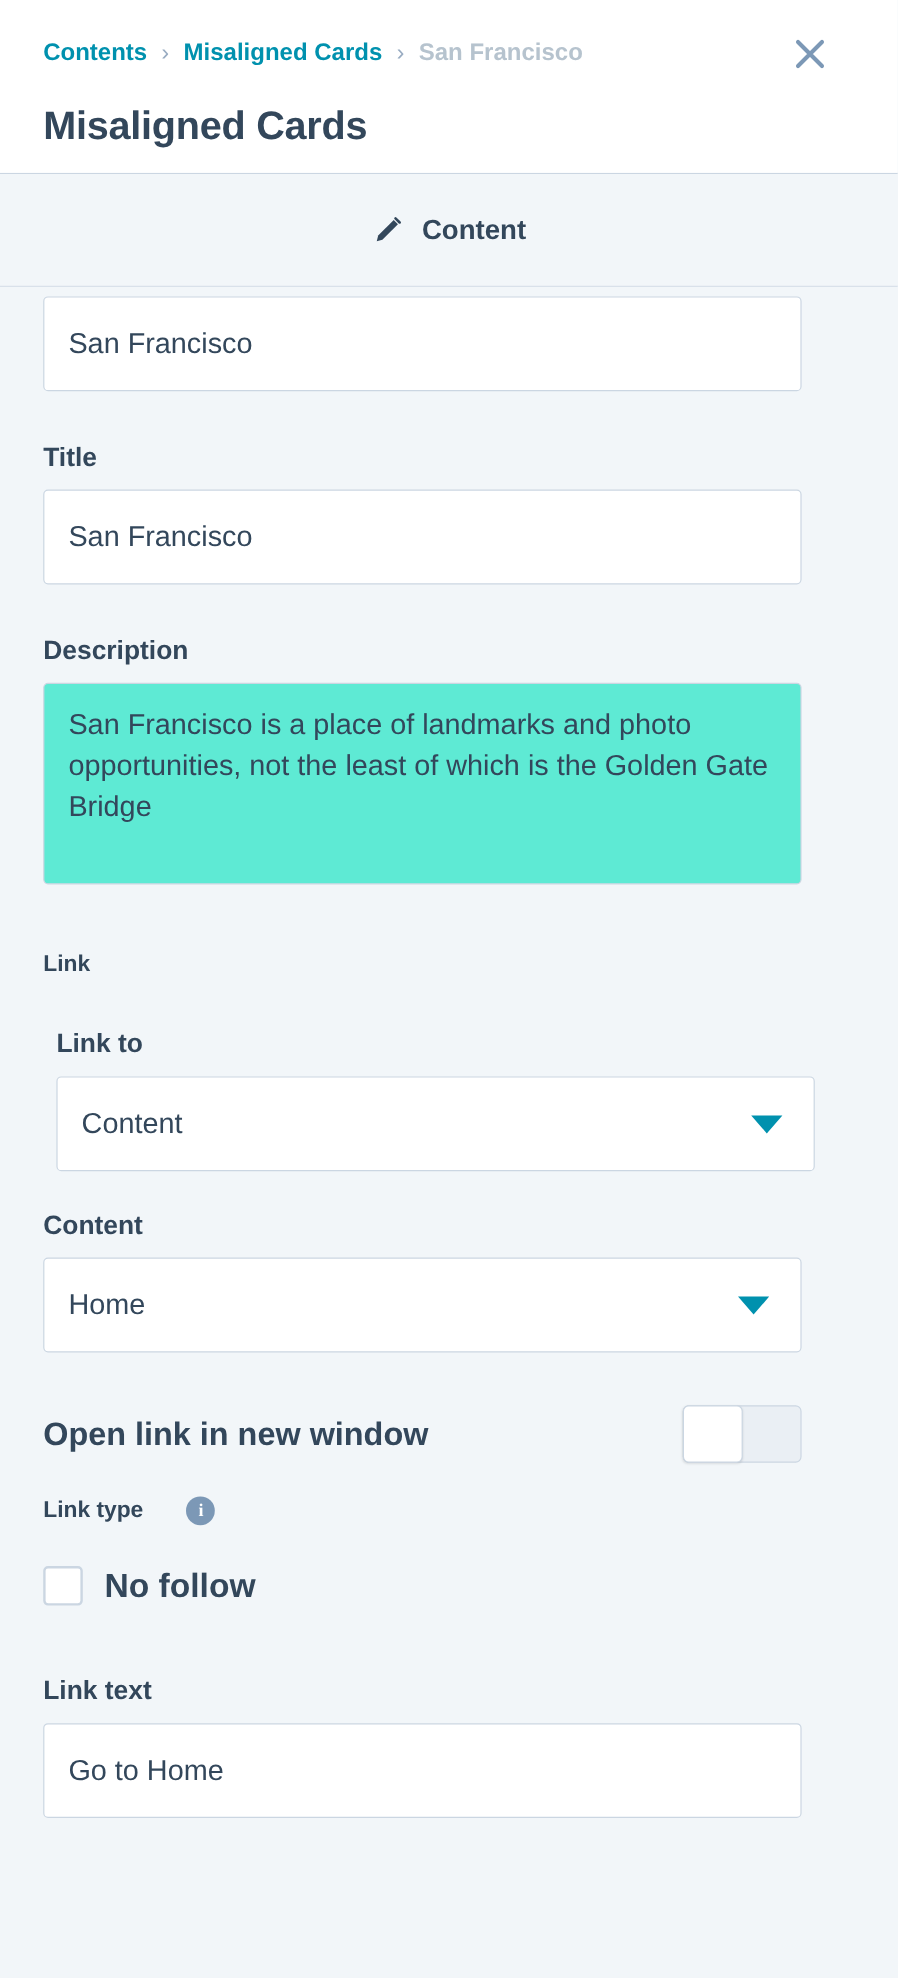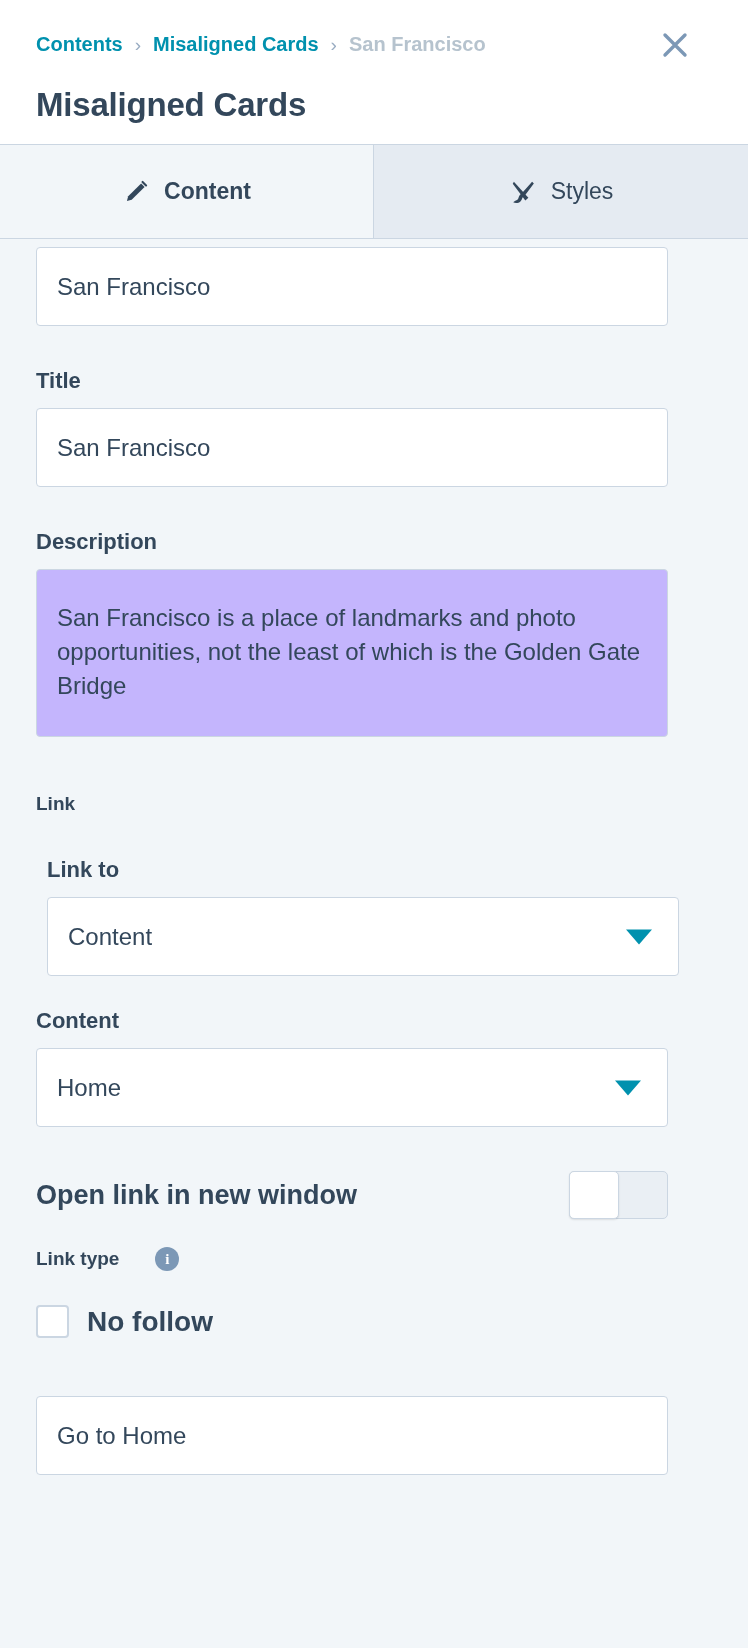--- a/index.html
+++ b/index.html
@@ -153,24 +153,24 @@
     font-size: 24px;
     color: #33475b;
     display: flex;
     align-items: center;
     cursor: text;
   }
 
   .textarea {
     width: 632px;
     height: 168px;
-    background: #c4b5fd;
+    background: #5eead4;
     border: 1px solid #cbd6e2;
     border-radius: 4px;
-    padding: 31px 20px;
+    padding: 18px 20px;
     font-family: "Liberation Sans", sans-serif;
     font-size: 24px;
     line-height: 1.42;
     color: #33475b;
     cursor: text;
   }
 
   .select {
     position: relative;
     width: 632px;
@@ -305,31 +305,20 @@
     <div class="tab active">
       <span class="tab-icon">
         <svg width="27" height="27" viewBox="0 0 24 24" aria-hidden="true">
           <path d="M3.5 20.5 L4.6 16.3 L16.1 4.8 L19.2 7.9 L7.7 19.4 Z" fill="#33475b"></path>
           <path d="M17.4 3.5 L20.5 6.6" stroke="#33475b" stroke-width="1.9" stroke-linecap="round"></path>
         </svg>
       </span>
       <span>Content</span>
     </div>
 
-    <div class="tab inactive">
-      <span class="tab-icon">
-        <svg width="28" height="28" viewBox="0 0 24 24" aria-hidden="true">
-          <path d="M4.2 3.2 L16.6 17.0 L14.0 19.3 L3.2 5.0 Z" fill="#33475b"></path>
-          <path d="M19.8 3.2 L11.6 12.4 L9.3 14.6 C8.1 15.8 8.4 17.6 7.2 18.6
-                   C6.3 19.4 4.6 19.6 3.6 20.8 C5.4 21.8 8.2 21.6 9.8 20.1
-                   C11.2 18.8 11.0 17.2 12.0 16.2 L14.4 14.0 L21.3 4.8 Z" fill="#33475b"></path>
-        </svg>
-      </span>
-      <span>Styles</span>
-    </div>
   </div>
 
   <div class="form">
 
     <div class="field" style="padding-top:8px;">
       <div class="input" placeholder="Name">San Francisco</div>
     </div>
 
     <div class="field" style="margin-top:42px;">
       <span class="label">Title</span>
@@ -370,17 +359,18 @@
       <span class="section-heading">Link type</span>
       <span class="info-icon">i</span>
     </div>
 
     <div class="checkbox-row" style="margin-top:34px;">
       <span class="checkbox"></span>
       <span class="checkbox-label">No follow</span>
     </div>
 
     <div class="field" style="margin-top:58px;">
+      <span class="label">Link text</span>
       <div class="input" placeholder="Link text">Go to Home</div>
     </div>
 
   </div>
 </div>
 
 </body></html>

